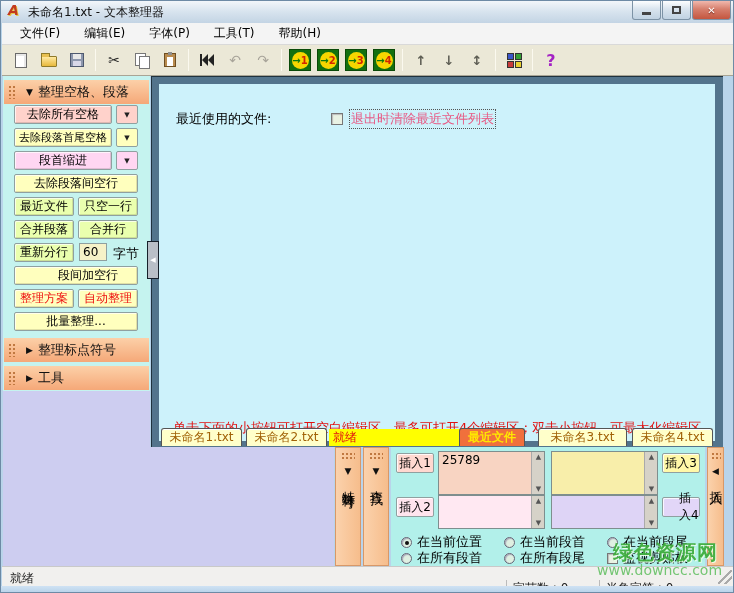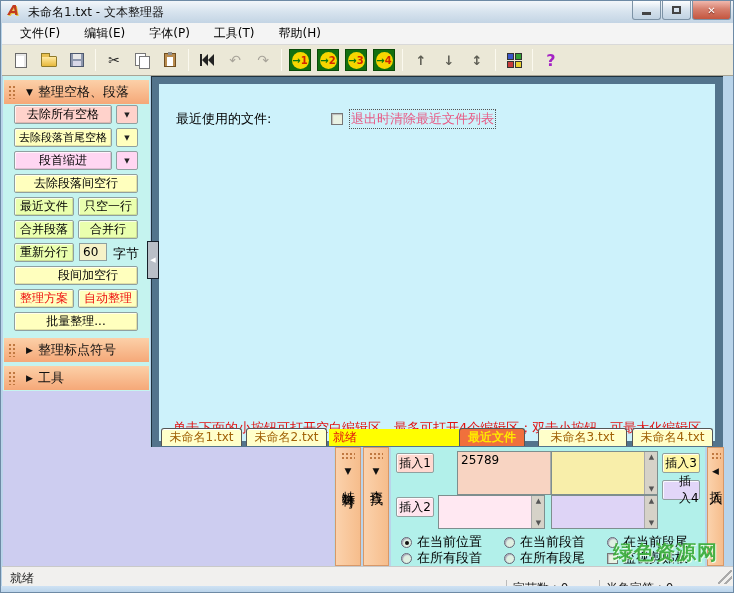--- a/index.html
+++ b/index.html
@@ -361,21 +361,21 @@
     <span class="vtext">特殊符号</span>
   </div>
   <div class="strip" style="left:362px; width:26px;">
     <div class="grip grip-h"></div>
     <span class="varrow">▼</span>
     <span class="vtext">查找</span>
   </div>
 
   <div class="insertpanel">
     <div class="ins-btn" style="left:5px; top:6px; background:#ffd8d0;">插入1</div>
-    <div class="ins-ta" style="left:47px; top:4px; width:107px; height:44px; background:#f8d4c2;margin-left:19px;">
+    <div class="ins-ta" style="left:47px; top:4px; width:107px; height:44px; background:#f8d4c2;">
       <span class="val">25789</span>
       <div class="spinner">
           <i class="up">▲</i>
           <i class="dn">▼</i>
         </div>
     </div>
     <div class="ins-ta" style="left:160px; top:4px; width:107px; height:44px; background:#f8eeaa;">
       <div class="spinner">
           <i class="up">▲</i>
           <i class="dn">▼</i>
@@ -389,21 +389,21 @@
           <i class="up">▲</i>
           <i class="dn">▼</i>
         </div>
     </div>
     <div class="ins-ta" style="left:160px; top:48px; width:107px; height:34px; background:#ded4f6;">
       <div class="spinner">
           <i class="up">▲</i>
           <i class="dn">▼</i>
         </div>
     </div>
-    <div class="ins-btn" style="left:271px; top:33px; background:#e2d6f8;padding-left:16px;">插入4</div>
+    <div class="ins-btn" style="left:271px; top:50px; background:#e2d6f8;padding-left:16px;">插入4</div>
 
     <div class="radio-row" style="left:10px; top:86px;">
       <div class="radio checked"></div>
       <span class="radio-label">在当前位置</span>
     </div>
     <div class="radio-row" style="left:113px; top:86px;">
       <div class="radio"></div>
       <span class="radio-label">在当前段首</span>
     </div>
     <div class="radio-row" style="left:216px; top:86px;">
@@ -432,13 +432,14 @@
 
   <div class="statusbar">
     <span class="sb-ready">就绪</span>
     <div class="sb-seg" style="left:504px; width:90px;">字节数 : 0</div>
     <div class="sb-seg" style="left:597px; width:115px;">半角字符 : 0</div>
     <div class="resize-grip"></div>
   </div>
   <div class="bottom-edge"></div>
 
   <div class="wm1">绿色资源网</div>
+  <div class="wm2">www.downcc.com</div>
 </div>
 
 </body></html>

